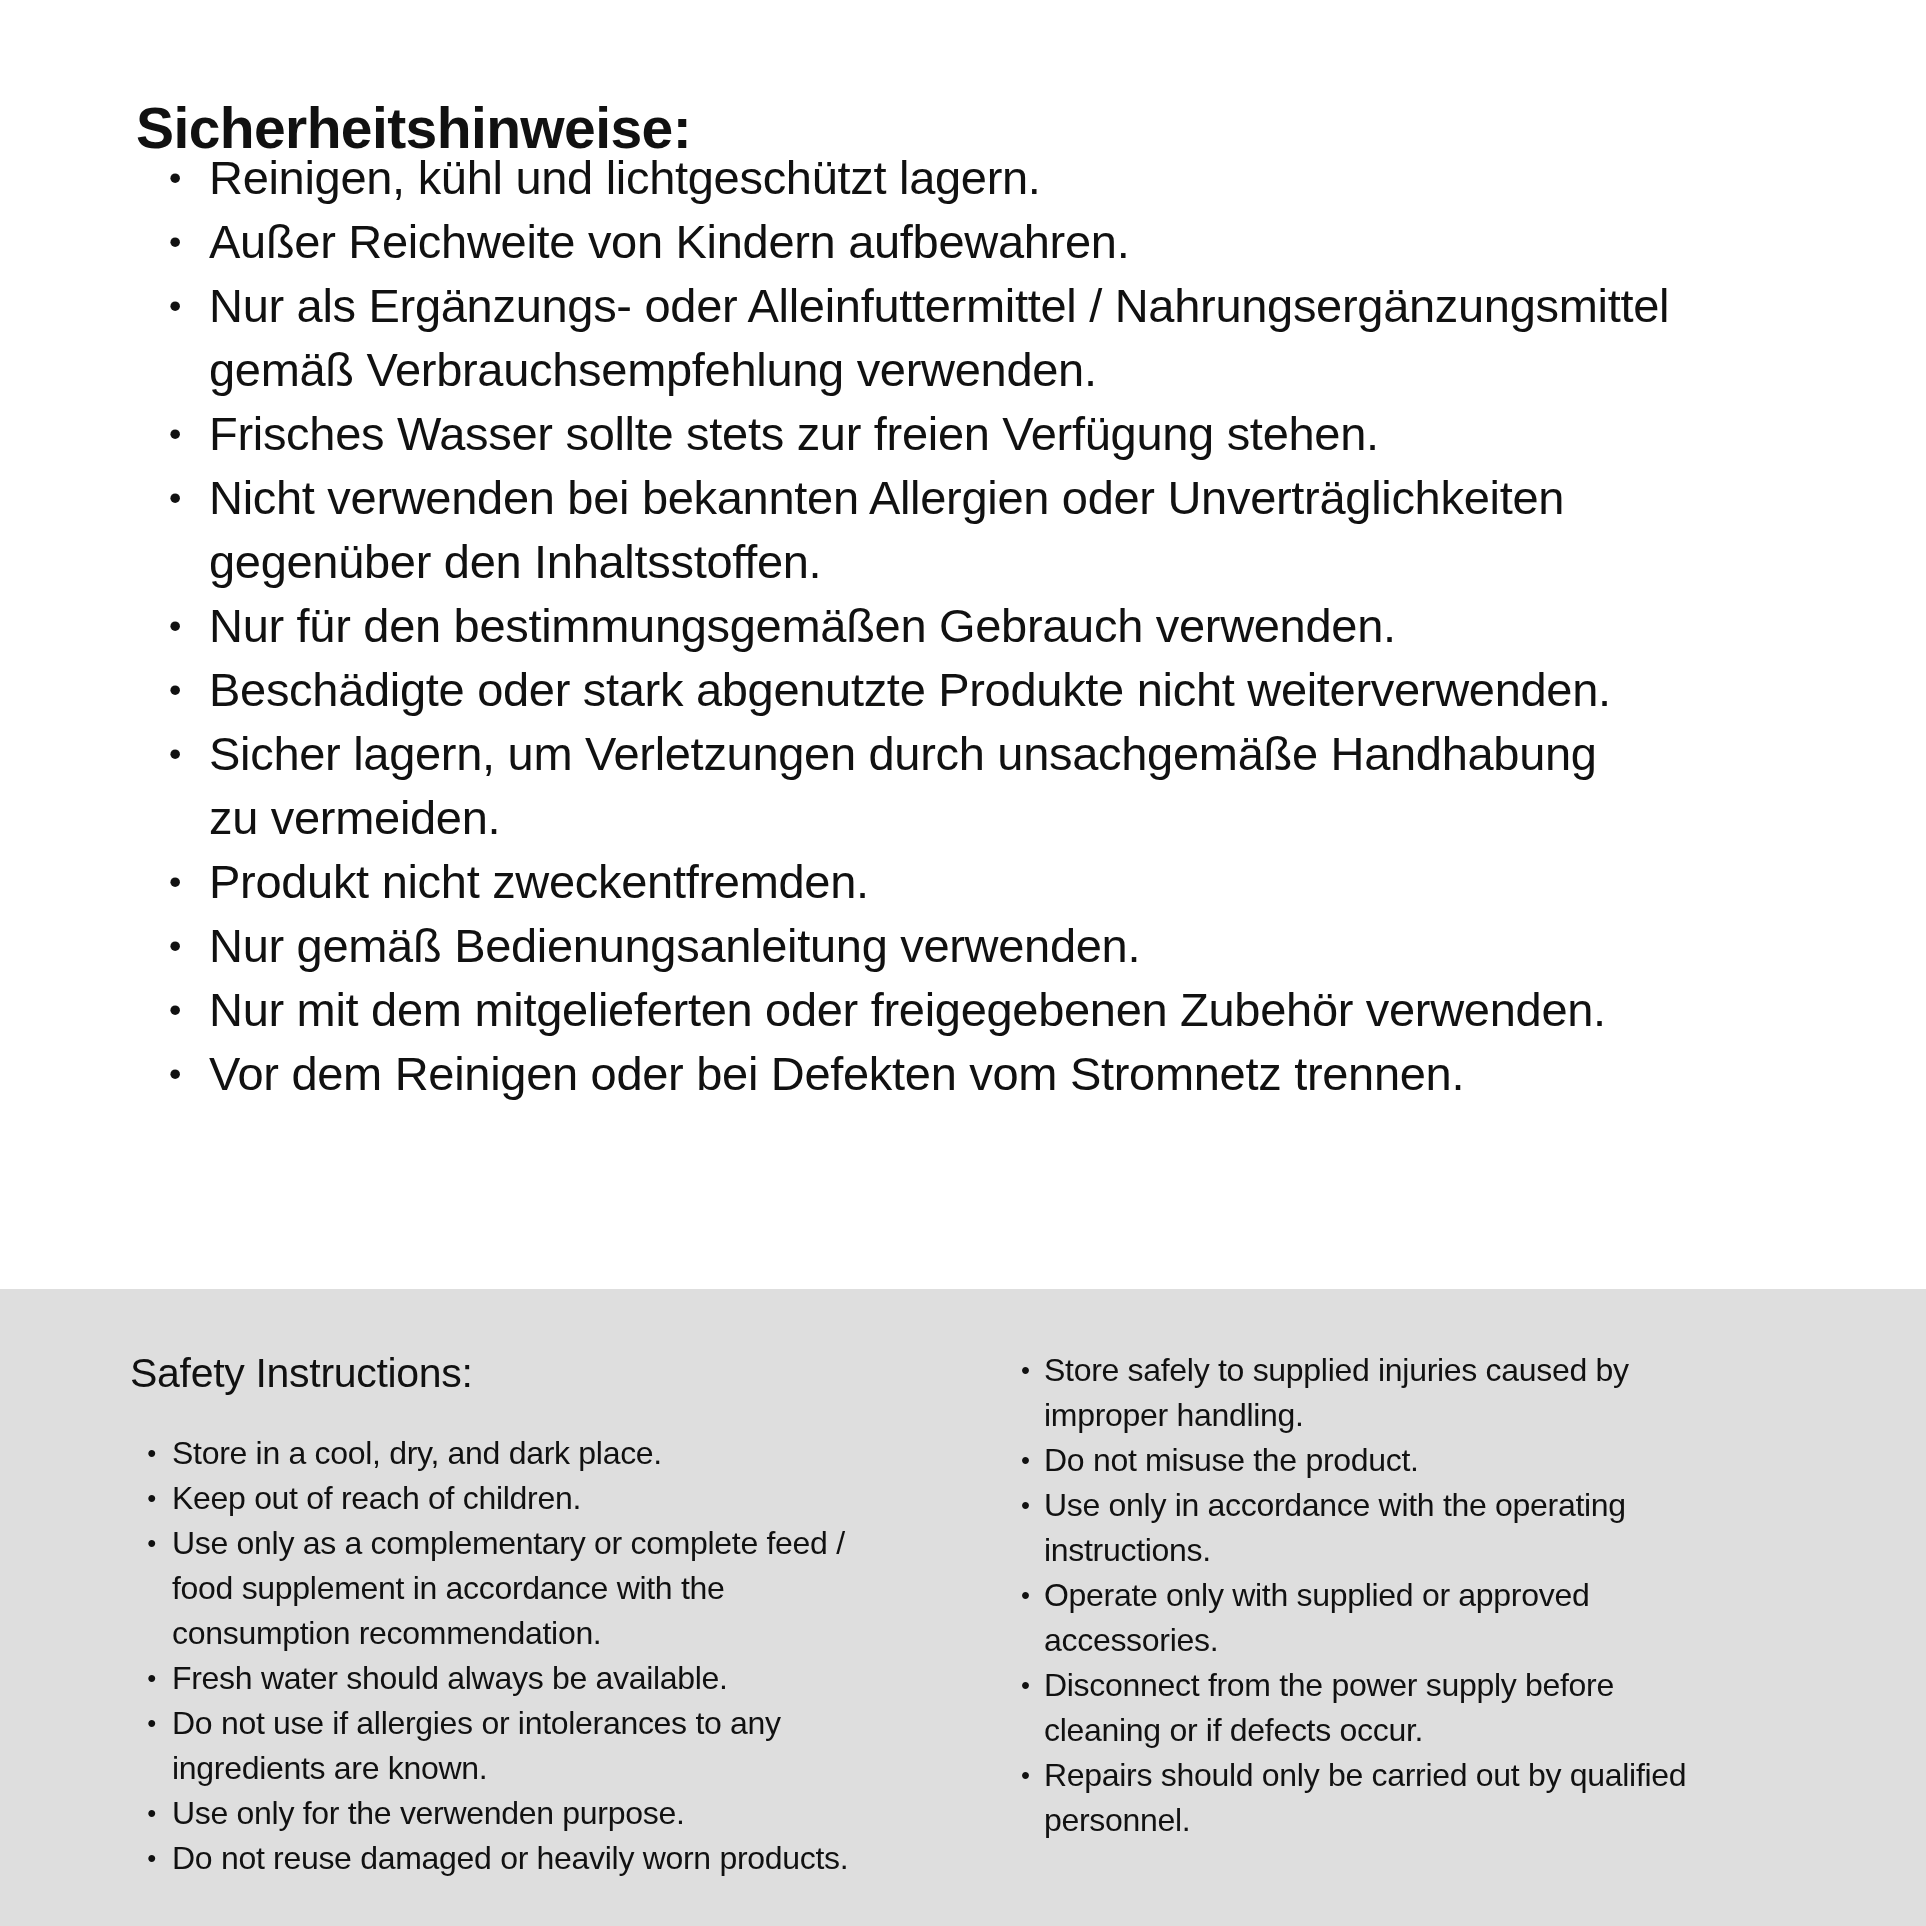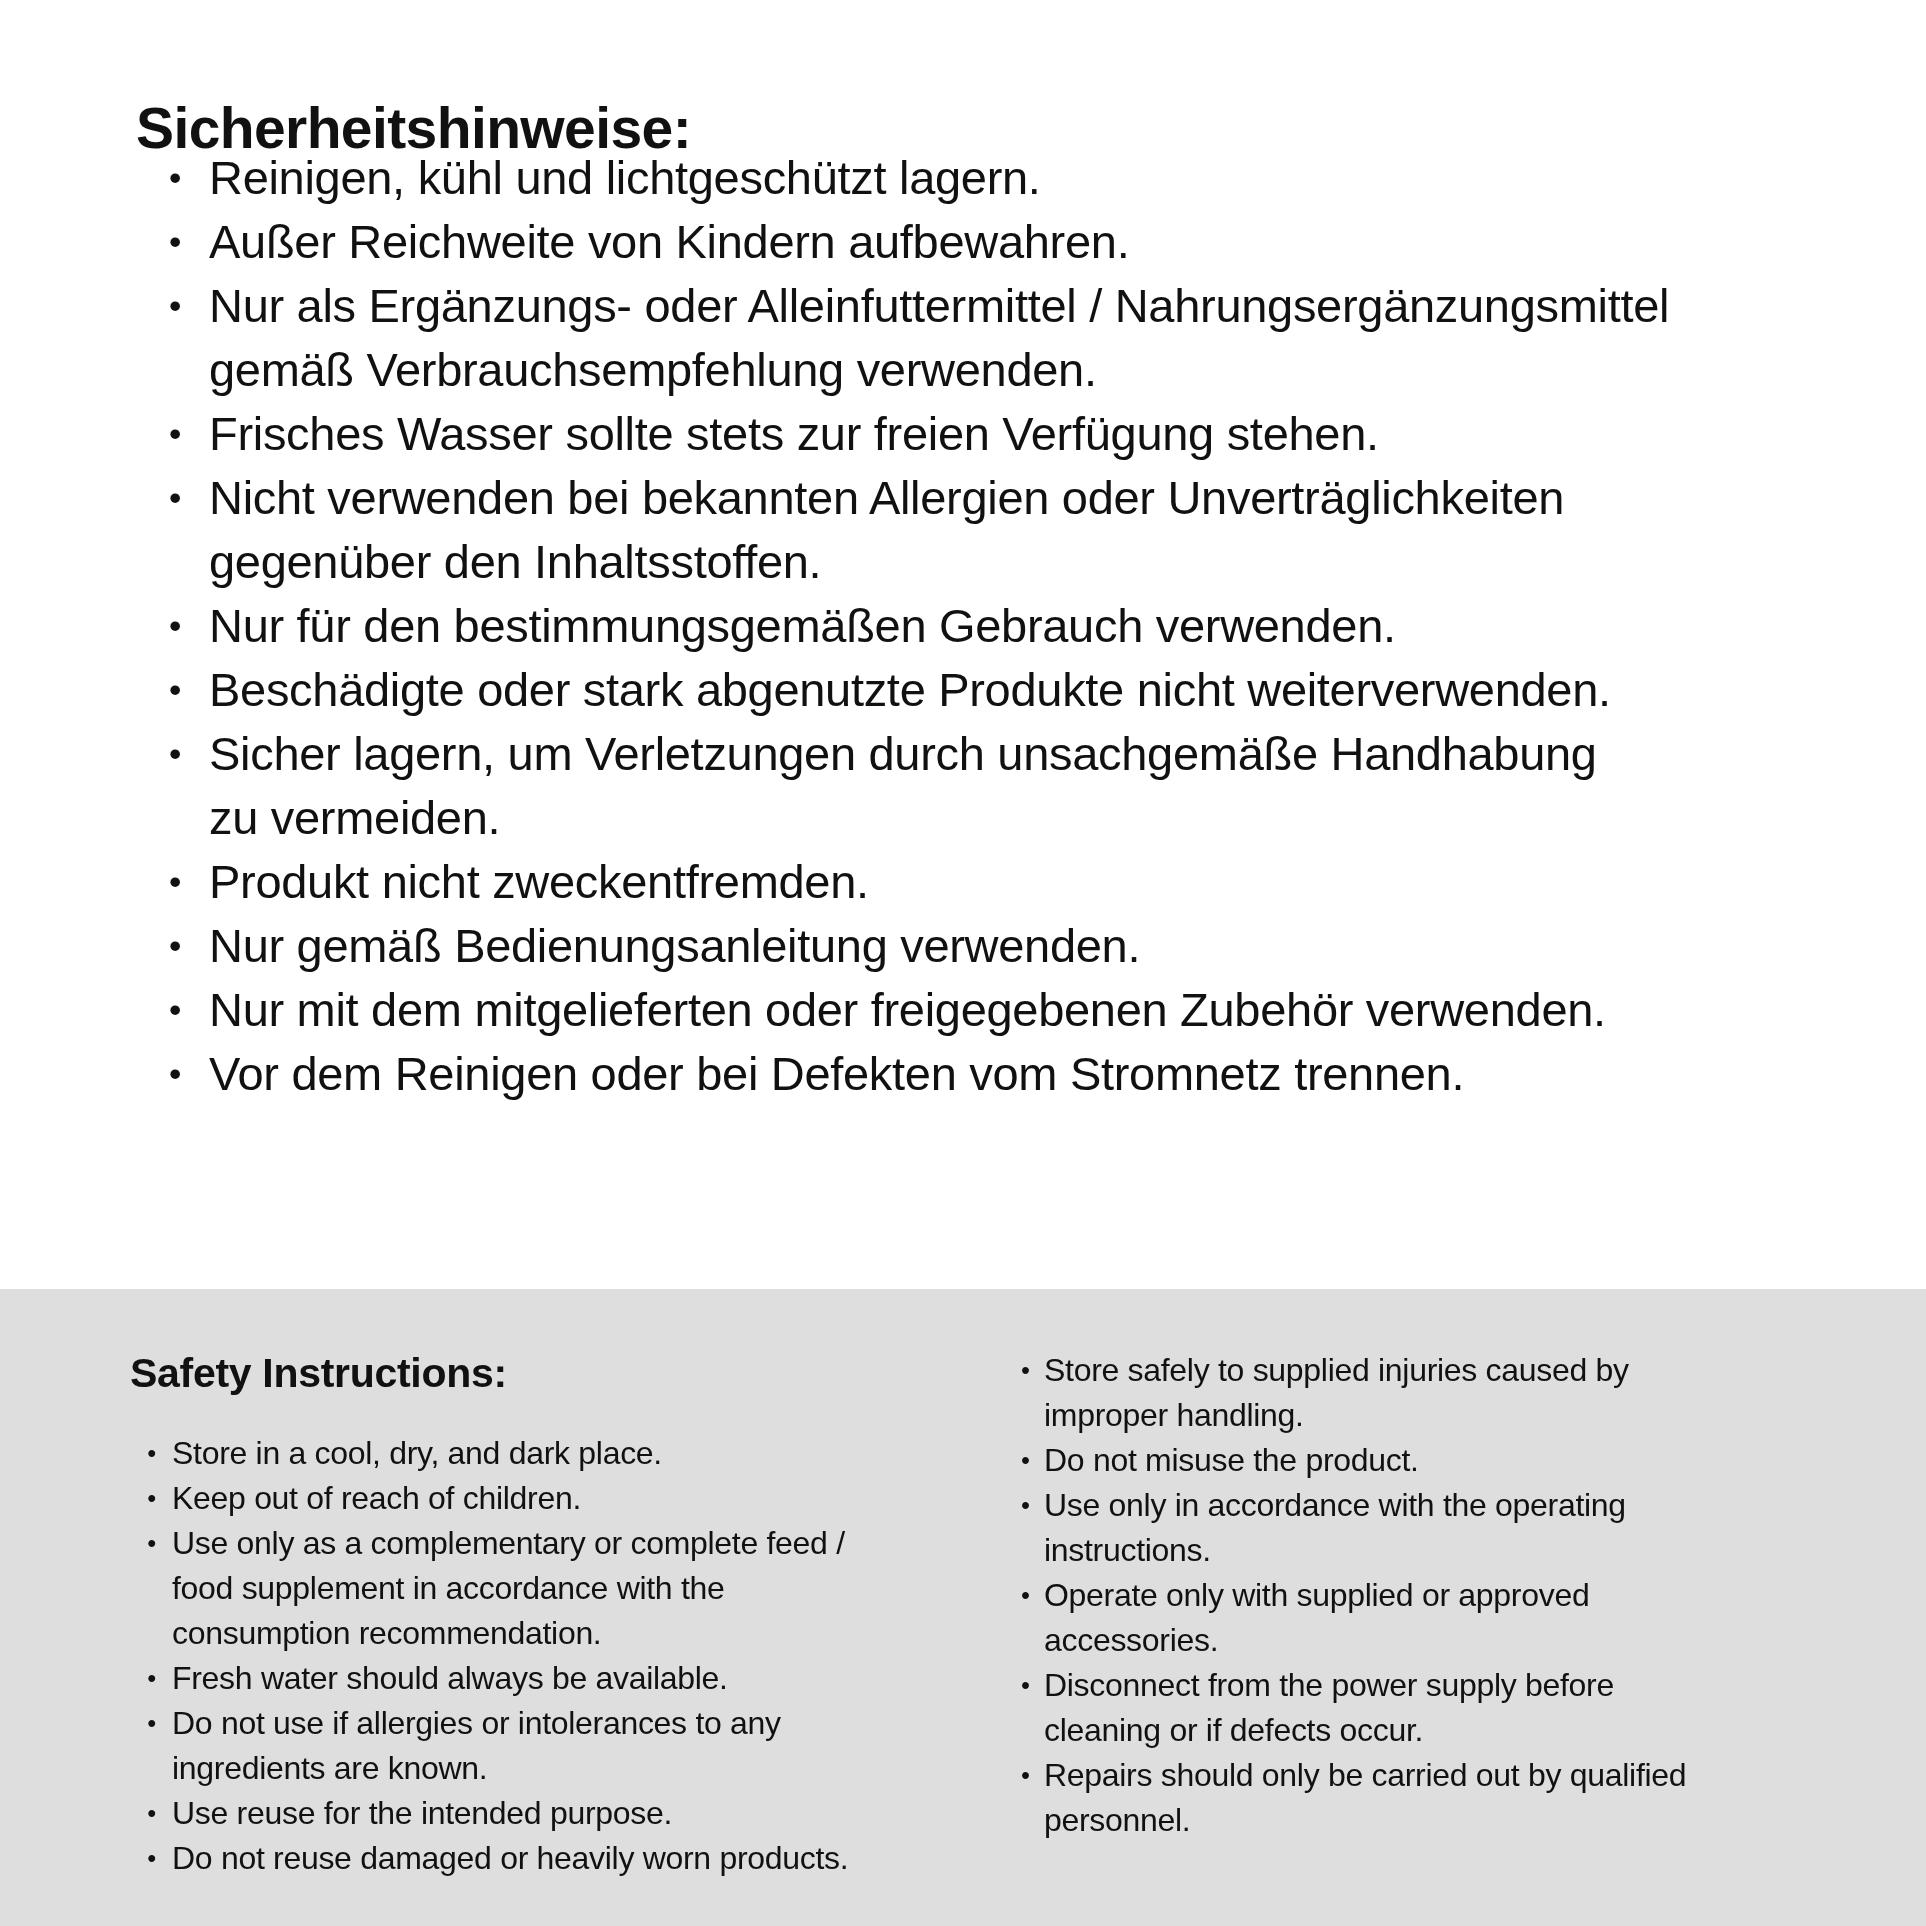--- a/index.html
+++ b/index.html
@@ -76,21 +76,21 @@
   .col-right {
     position: absolute;
     left: 1021px;
     top: 0;
     width: 860px;
   }
   .title-en {
     margin-top: 60px;
     font-size: 41px;
     line-height: 48px;
-    font-weight: 700;
+    font-weight: 400;
     letter-spacing: -0.3px;
     white-space: nowrap;
   }
   ul.list-en {
     margin: 0;
     padding: 0;
     list-style: none;
     font-size: 32px;
     line-height: 45px;
     letter-spacing: -0.3px;
@@ -185,21 +185,21 @@
             <div>consumption recommendation.</div>
           </li>
           <li>
             <div>Fresh water should always be available.</div>
           </li>
           <li>
             <div>Do not use if allergies or intolerances to any</div>
             <div>ingredients are known.</div>
           </li>
           <li>
-            <div>Use reuse for the intended purpose.</div>
+            <div>Use only for the verwenden purpose.</div>
           </li>
           <li>
             <div>Do not reuse damaged or heavily worn products.</div>
           </li>
         </ul>
     </div>
     <div class="col-right">
       <ul class="list-en">
           <li>
             <div>Store safely to supplied injuries caused by</div>

